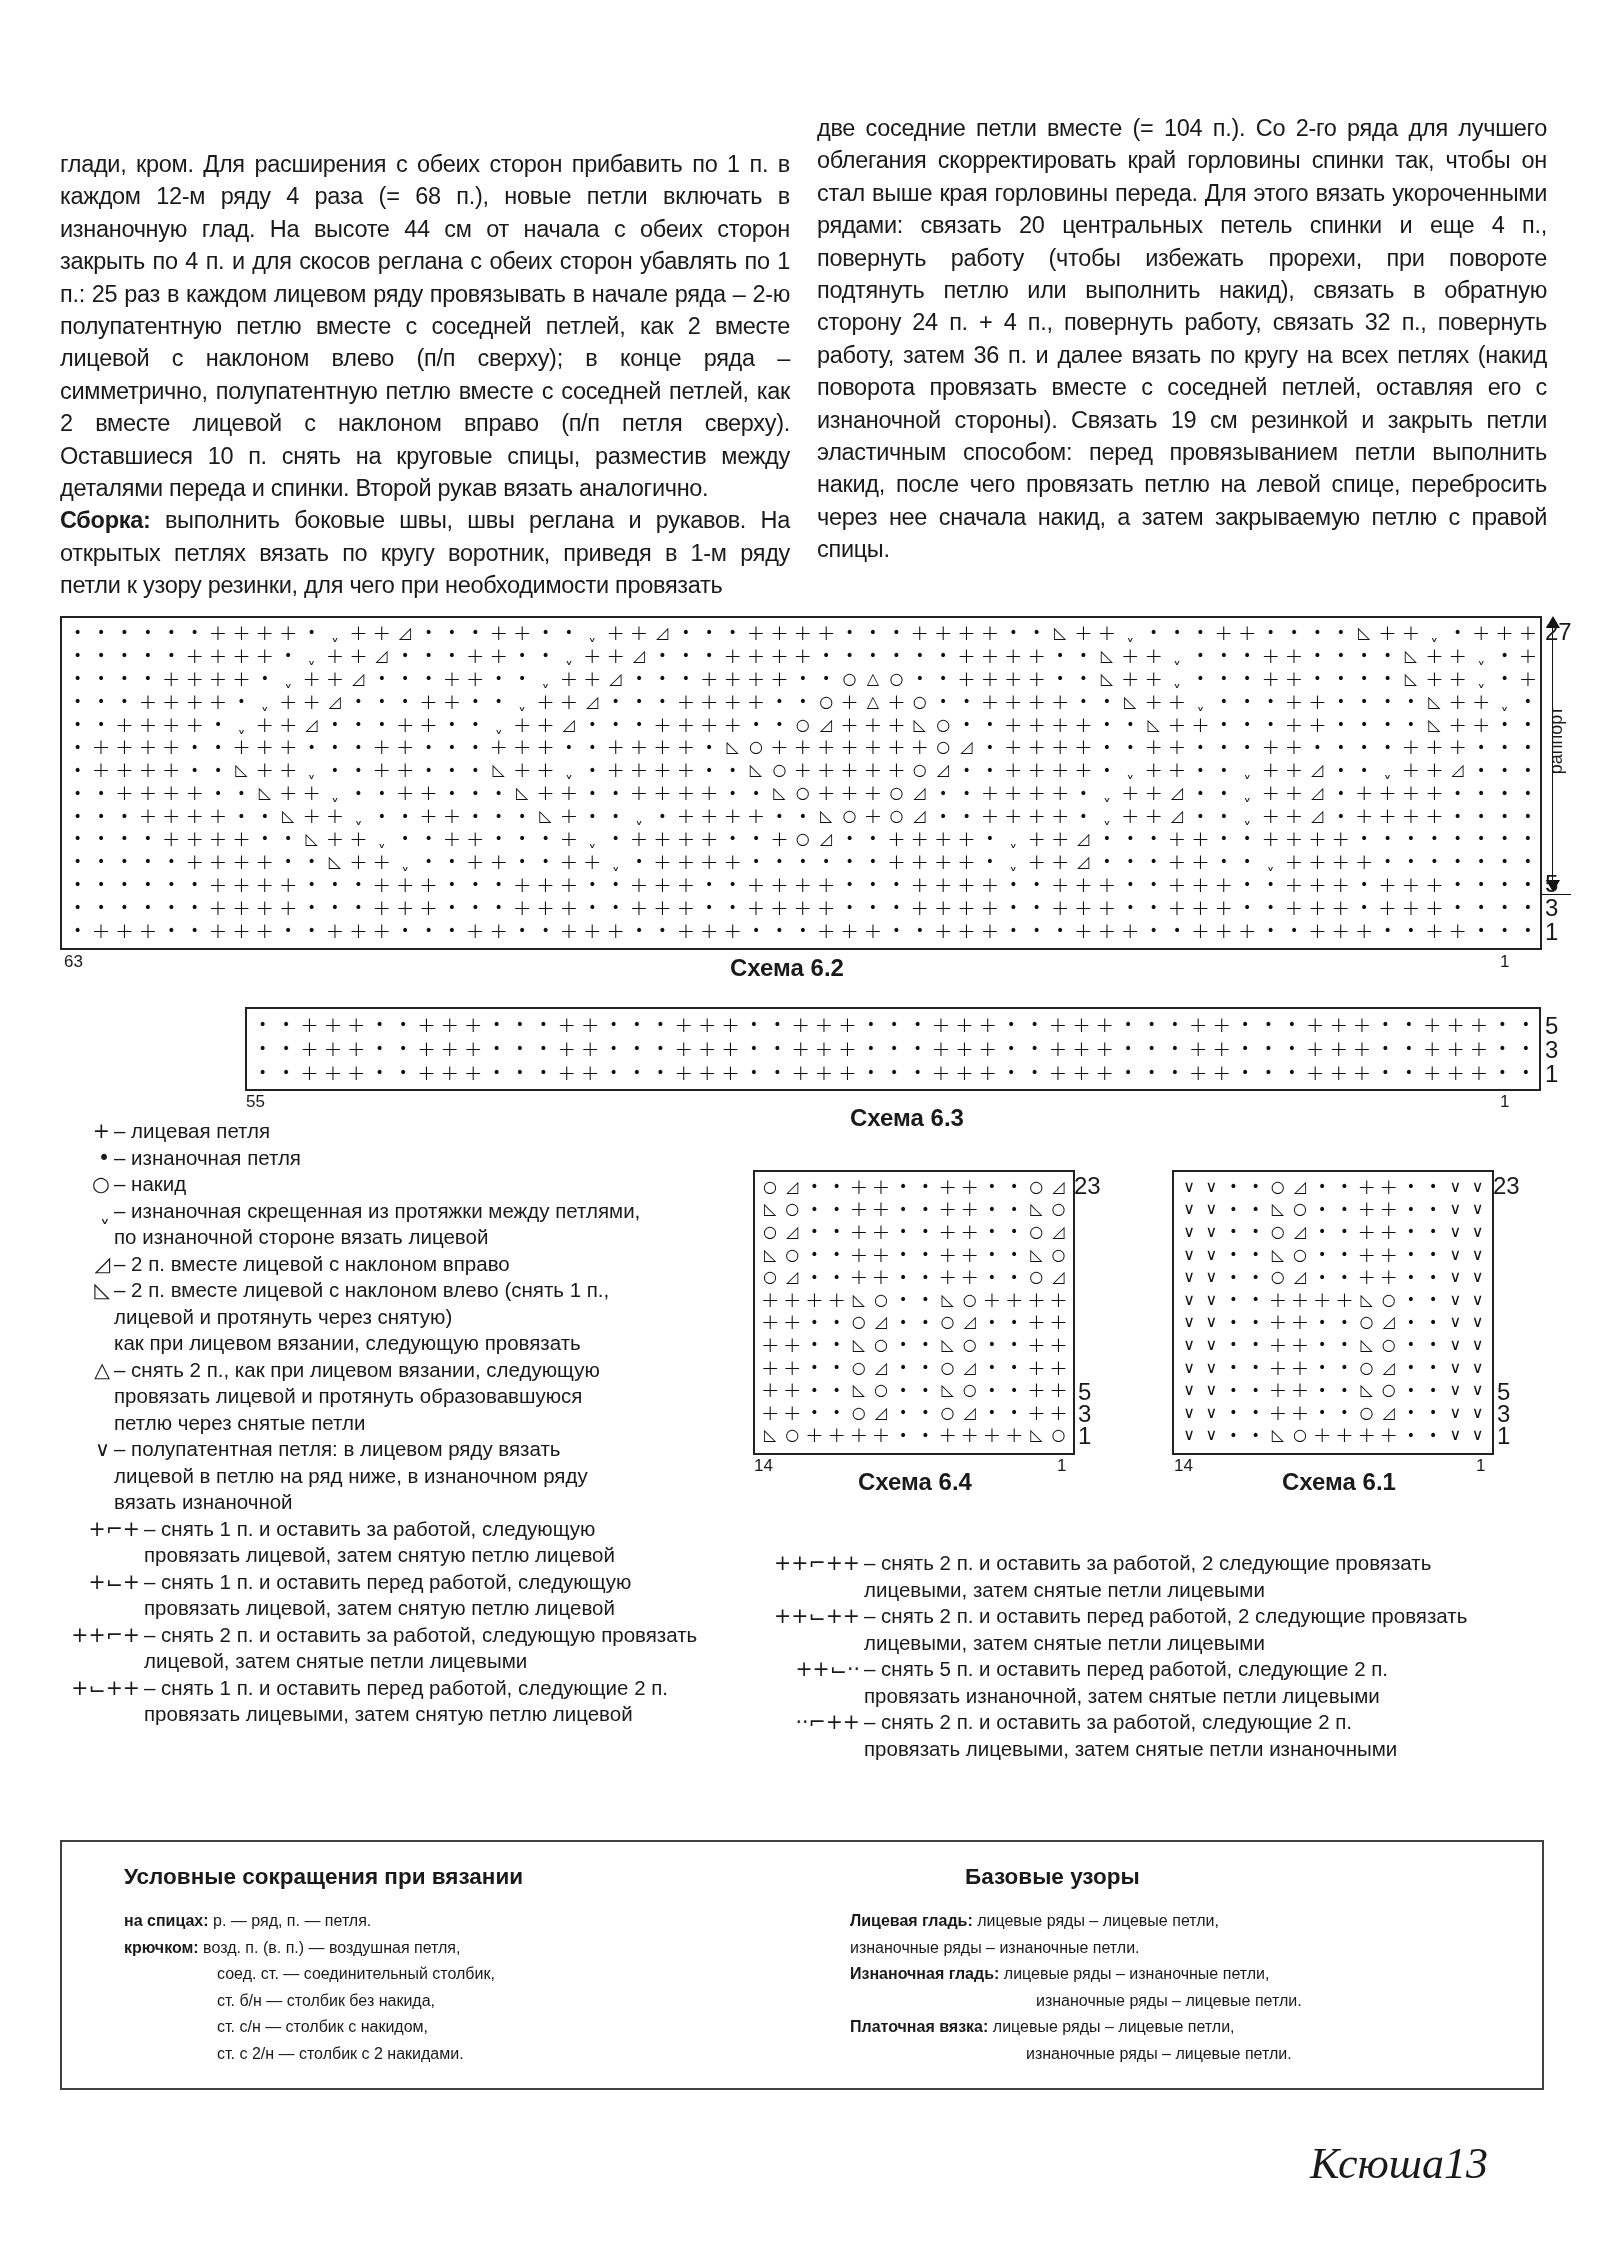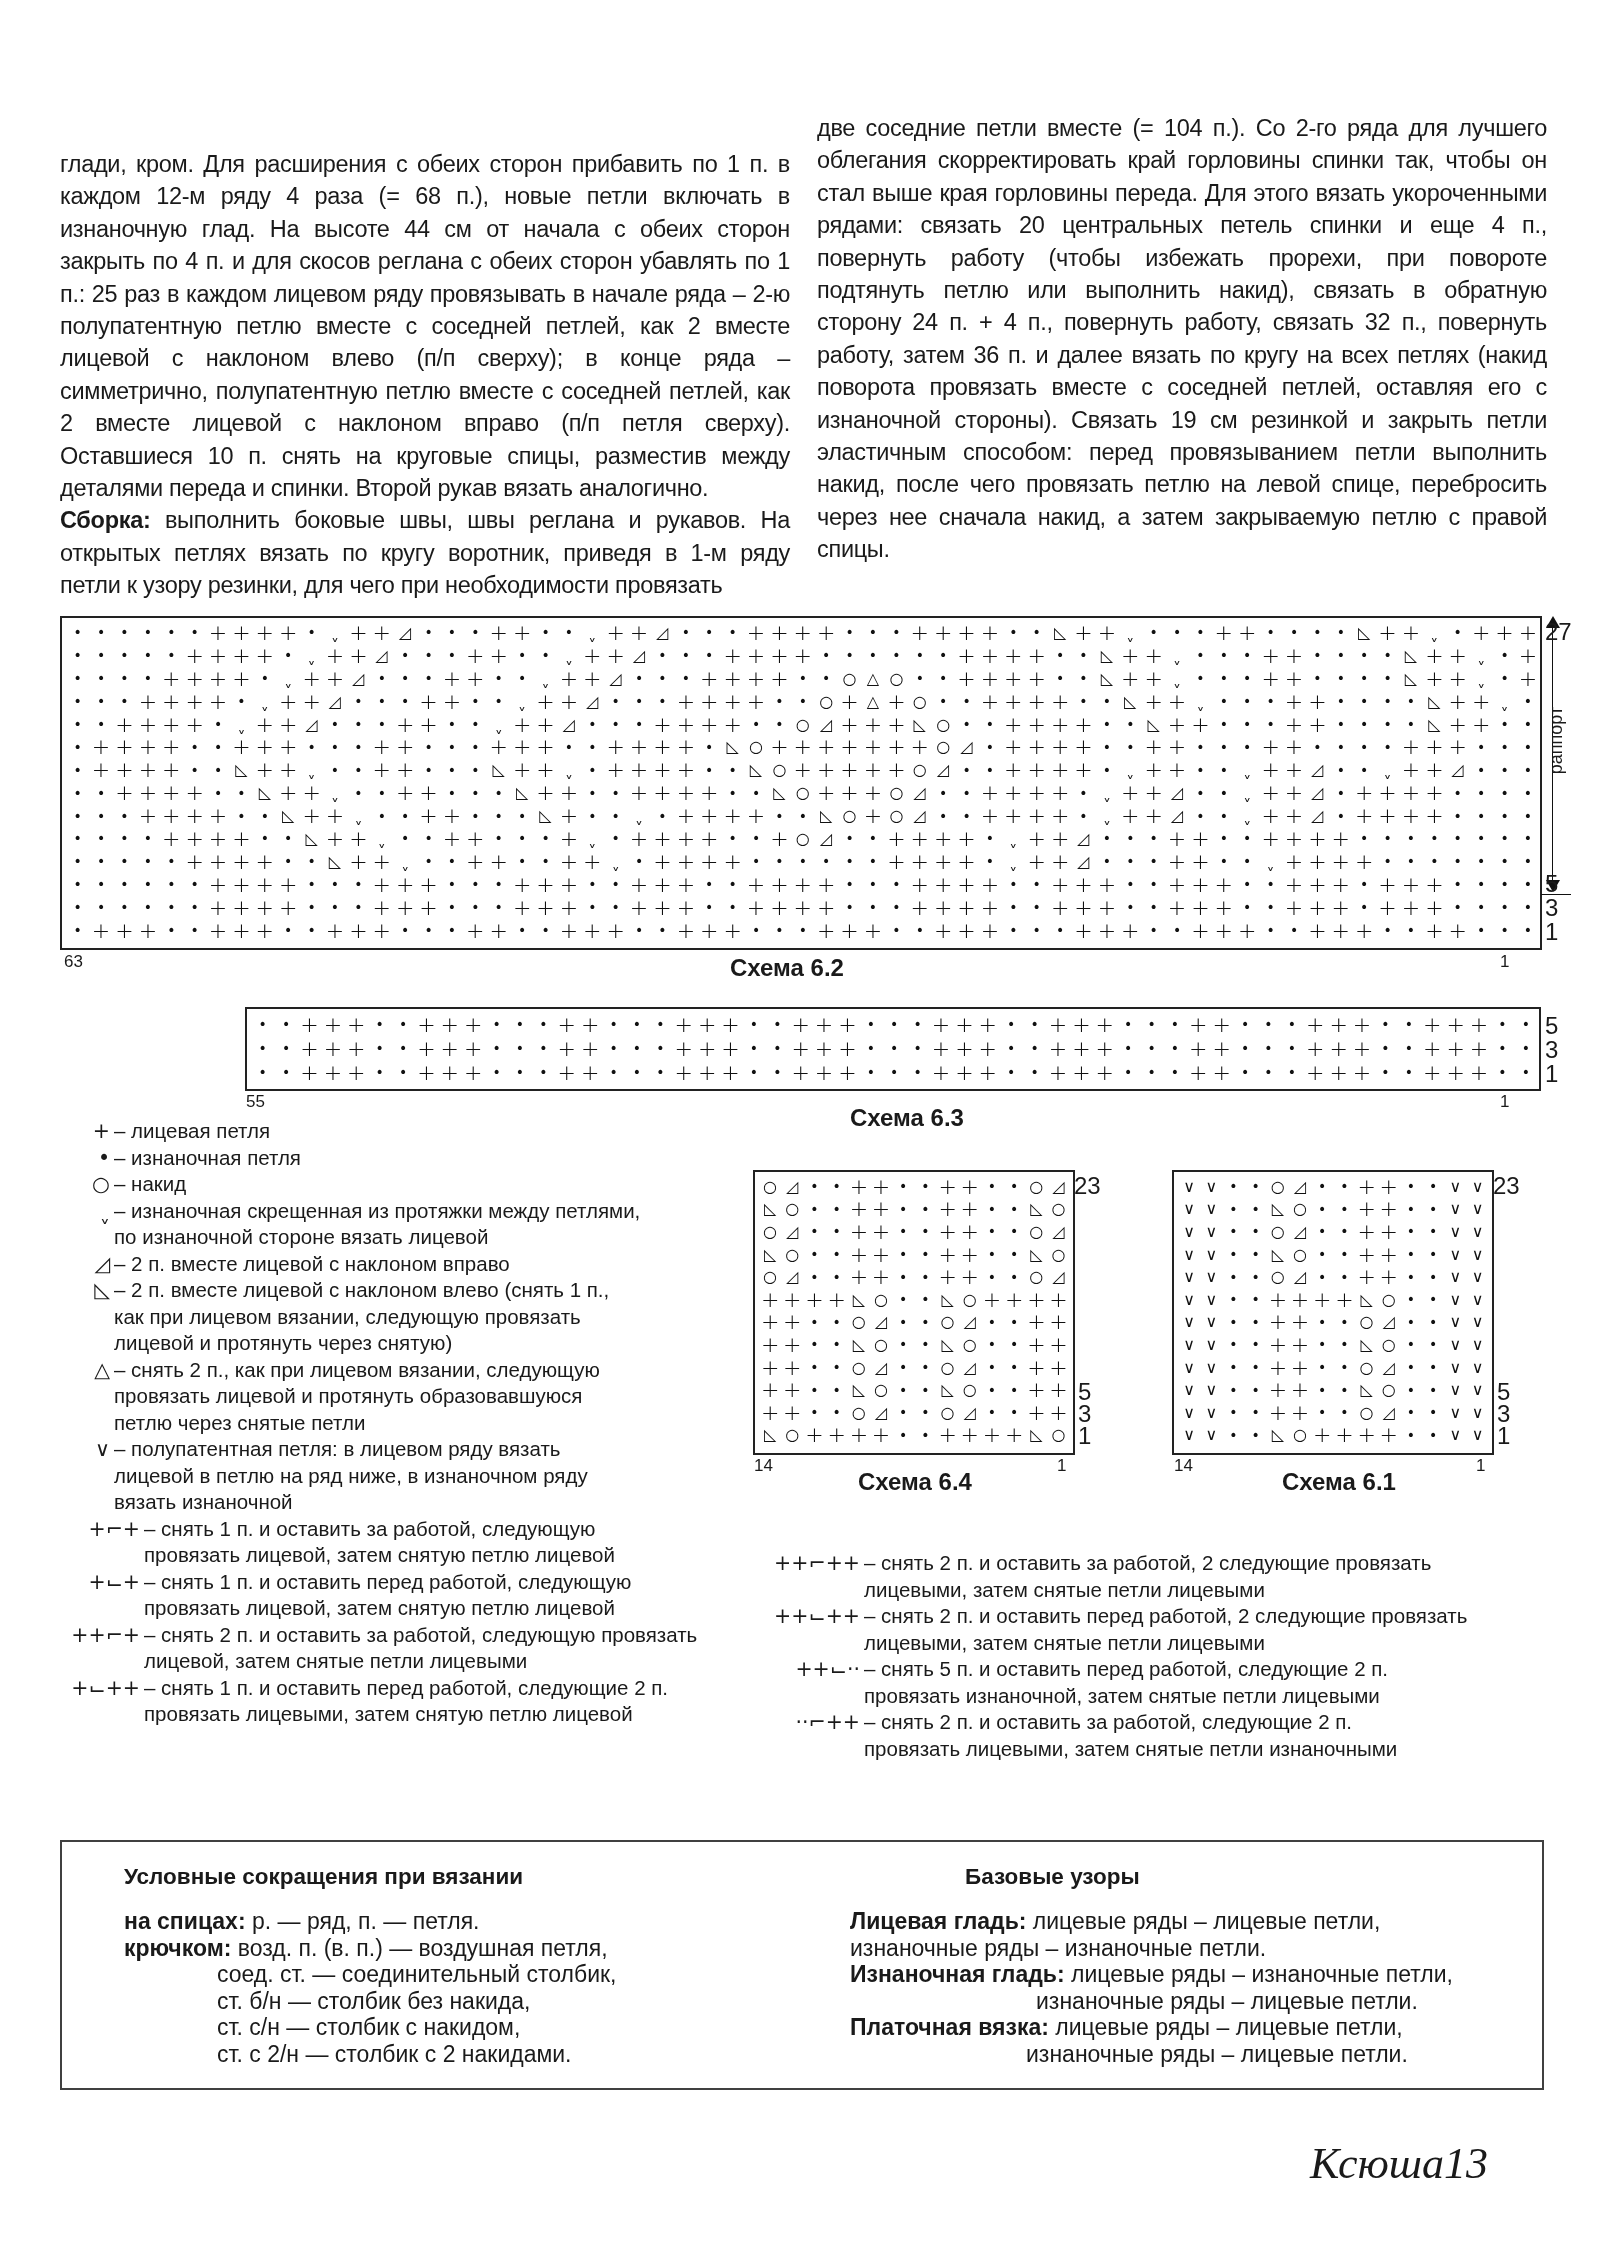--- a/index.html
+++ b/index.html
@@ -21,21 +21,21 @@
   .rowlabel { position:absolute; font-size:24px; font-family:"Liberation Sans",sans-serif; }
   .collabel { position:absolute; font-size:17px; font-family:"Liberation Sans",sans-serif; }
   .caption { position:absolute; font-size:24px; font-weight:bold; font-family:"Liberation Sans",sans-serif; }
   .legend { position:absolute; font-size:20.5px; line-height:26.5px; font-family:"Liberation Sans",sans-serif; }
   .legend .item { display:flex; }
   .legend .sym { display:inline-block; min-width:40px; text-align:right; padding-right:4px;
                  font-family:"DejaVu Sans",sans-serif; white-space:pre; }
   .legend .txt { flex:1; }
   .box { position:absolute; left:60px; top:1840px; width:1480px; height:246px; border:2px solid #404040; }
   .box h3 { position:absolute; margin:0; font-size:22.5px; font-weight:bold; font-family:"Liberation Sans",sans-serif; }
-  .box .ab { position:absolute; font-size:23px; line-height:26.5px; font-family:"Liberation Sans",sans-serif; }
+  .box .ab { position:absolute; font-size:16px; line-height:26.5px; font-family:"Liberation Sans",sans-serif; }
   .box .ab b { font-weight:bold; }
   .footer { position:absolute; left:1310px; top:2138px; font-family:"Liberation Serif",serif; font-style:italic; font-size:44px; }
   .footer .num { }
   .rapport { position:absolute; left:1541px; top:618px; height:272px; width:24px; }
   .rapport .line { position:absolute; left:11px; top:4px; bottom:4px; border-left:1.6px solid #111; }
   .rapport .up { position:absolute; left:5px; top:-2px; width:0; height:0; border-left:7px solid transparent; border-right:7px solid transparent; border-bottom:12px solid #111; }
   .rapport .dn { position:absolute; left:5px; bottom:-2px; width:0; height:0; border-left:7px solid transparent; border-right:7px solid transparent; border-top:12px solid #111; }
   .rapport .txt { position:absolute; left:-18px; top:112px; transform:rotate(-90deg); font-size:18px; font-family:"Liberation Sans",sans-serif; white-space:nowrap; }
   .tick { position:absolute; border-top:1.6px solid #111; }
 </style>
@@ -1516,22 +1516,22 @@
     <div class="item">
       <span class="sym">◿</span>
       <span class="txt">
         <div>– 2 п. вместе лицевой с наклоном вправо</div>
       </span>
     </div>
     <div class="item">
       <span class="sym">◺</span>
       <span class="txt">
         <div>– 2 п. вместе лицевой с наклоном влево (снять 1 п.,</div>
+        <div style="padding-left: 0px;">лицевой и протянуть через снятую)</div>
         <div style="padding-left: 0px;">как при лицевом вязании, следующую провязать</div>
-        <div style="padding-left: 0px;">лицевой и протянуть через снятую)</div>
       </span>
     </div>
     <div class="item">
       <span class="sym">△</span>
       <span class="txt">
         <div>– снять 2 п., как при лицевом вязании, следующую</div>
         <div style="padding-left: 0px;">провязать лицевой и протянуть образовавшуюся</div>
         <div style="padding-left: 0px;">петлю через снятые петли</div>
       </span>
     </div>

